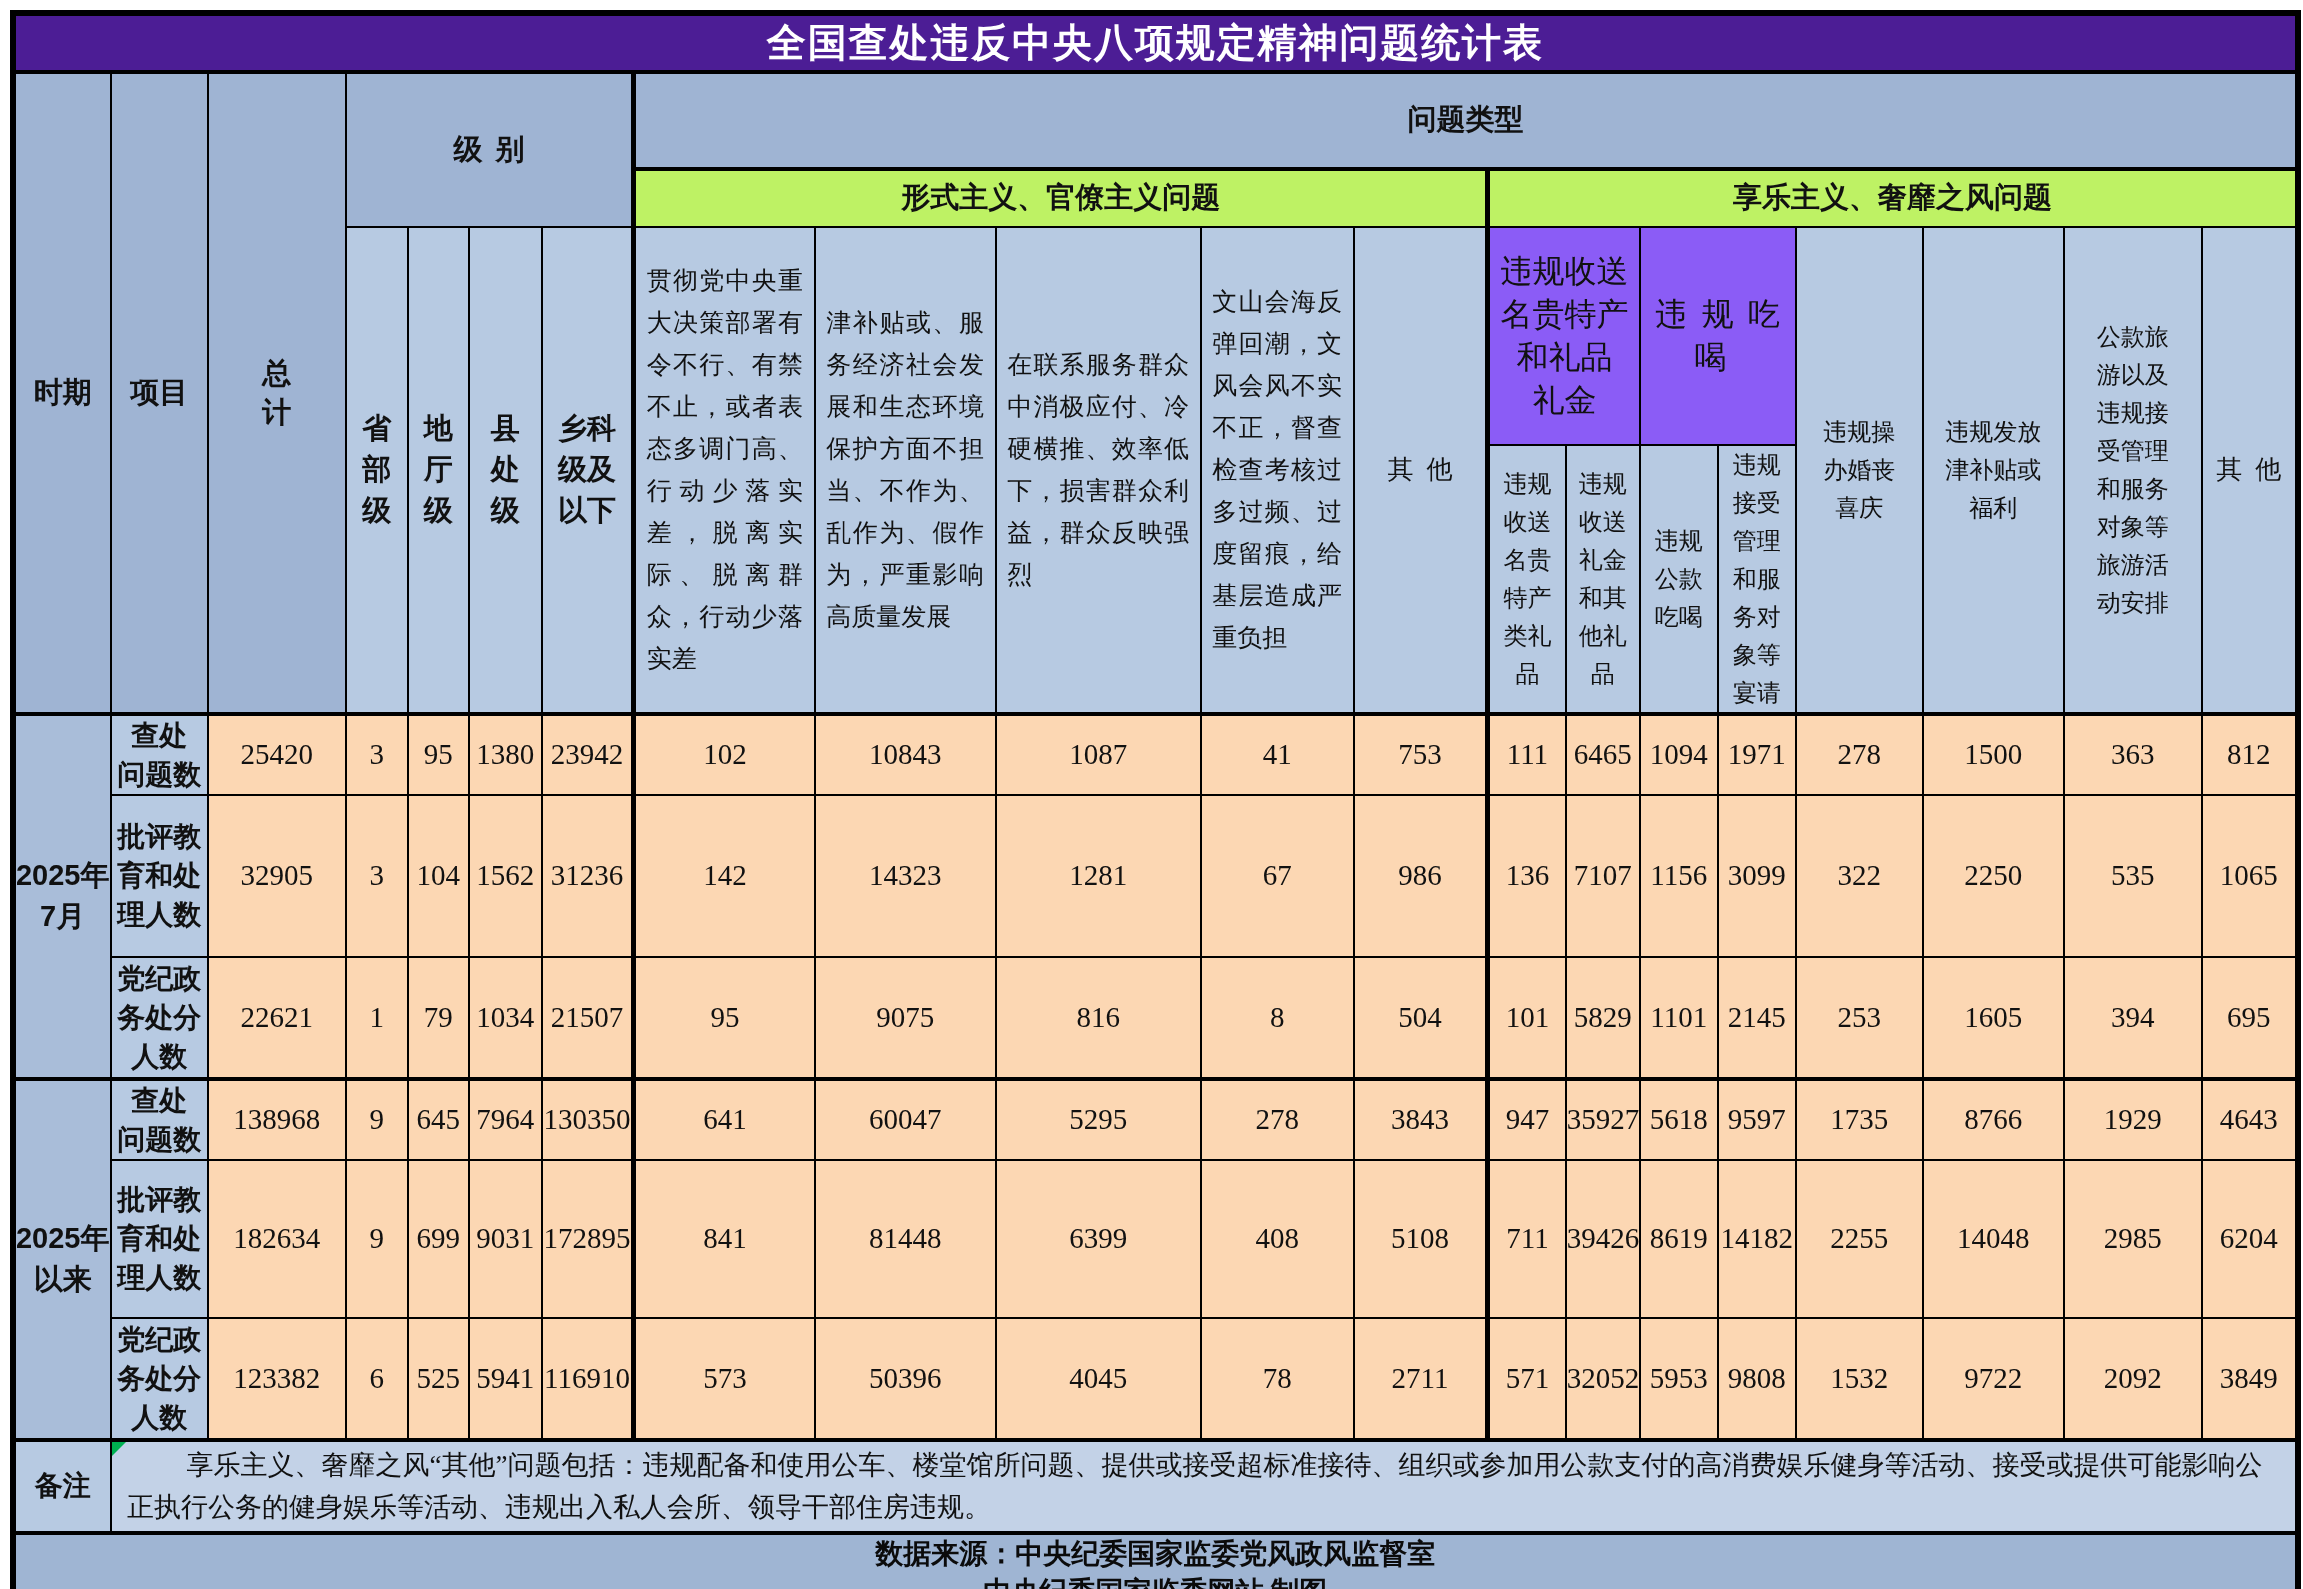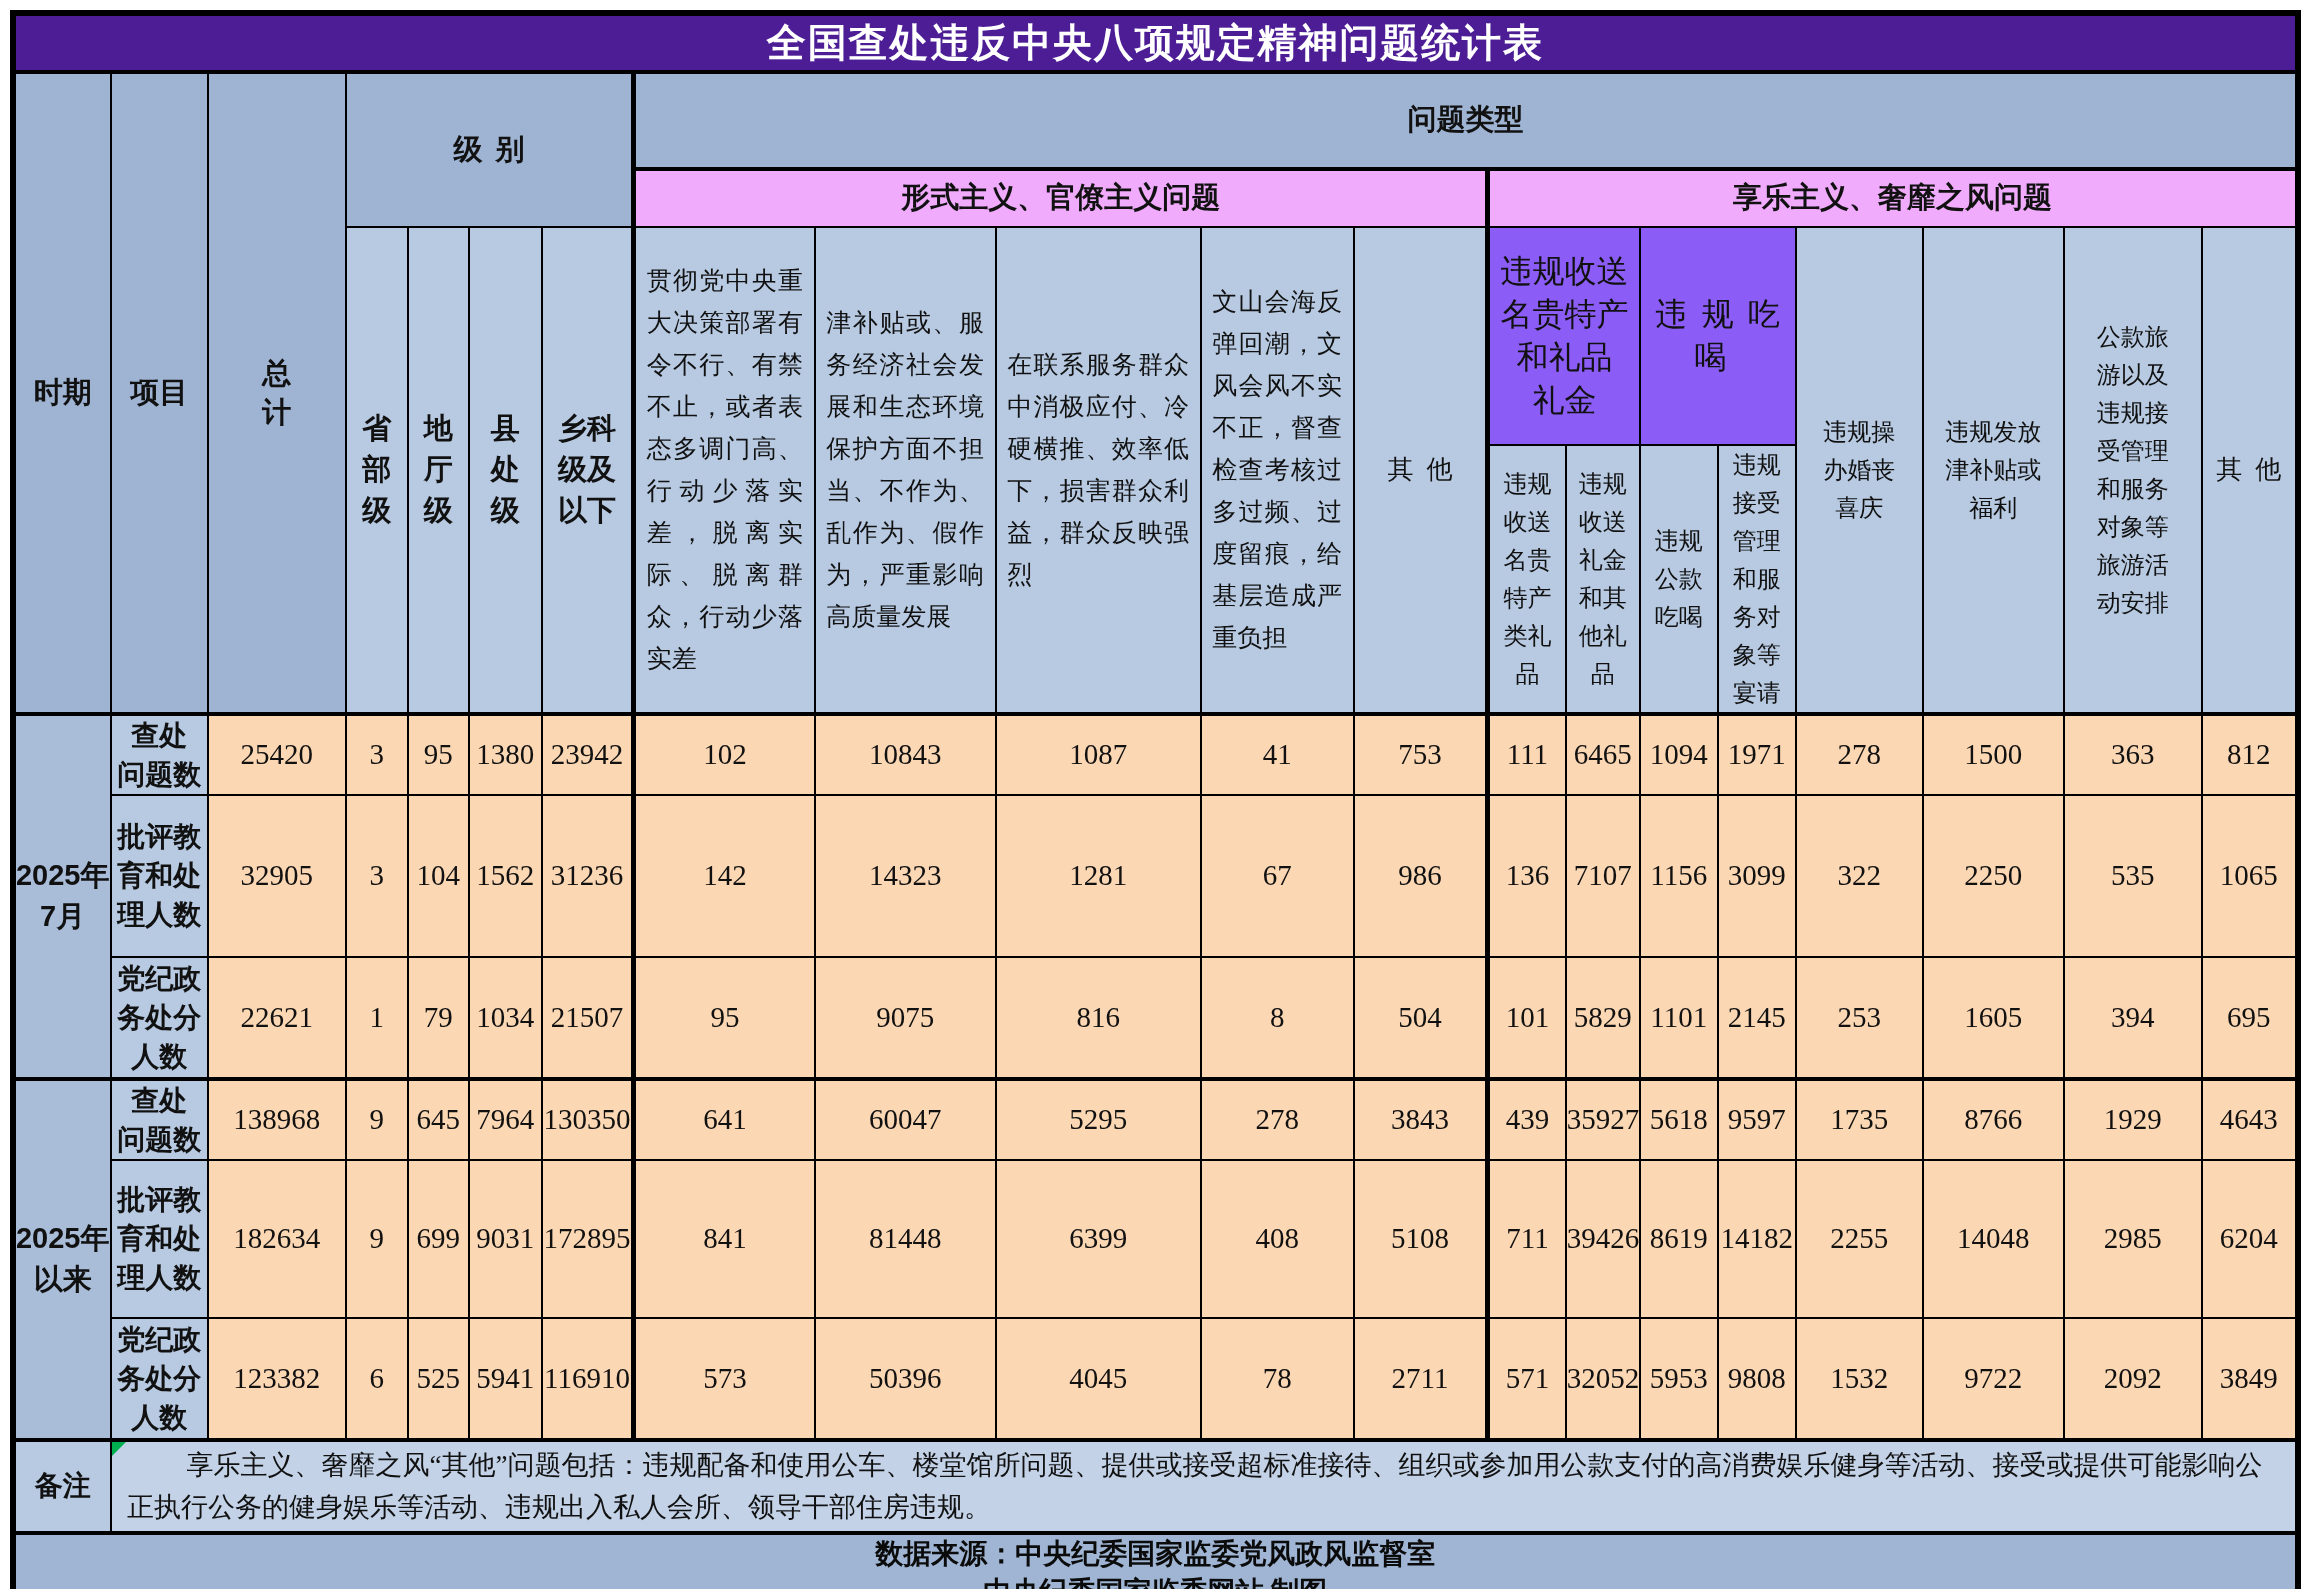--- a/index.html
+++ b/index.html
@@ -5,21 +5,21 @@
   html,body{margin:0;padding:0;background:#ffffff;width:2304px;height:1589px;overflow:hidden;}
   body{padding:9.7px;box-sizing:border-box;font-family:"Liberation Sans",sans-serif;}
   table{border-collapse:collapse;table-layout:fixed;width:2284px;border:6.8px solid #000;}
   td{border:2.9px solid #000;vertical-align:middle;text-align:center;overflow:hidden;color:#111;padding:0;}
   .tT{border-top-width:4.8px;}
   .tL{border-left-width:5.8px;}
   
   .title-cell{background:#4c1d95;color:#ffffff;font-family:"Liberation Serif",serif;font-weight:bold;font-size:39px;letter-spacing:1.9px;border-bottom-width:4.8px;}
   
   .hd{background:#9FB4D3;font-weight:bold;font-size:29px;}
-  .hl{background:#f0abfc;font-weight:bold;font-size:29px;}
+  .hl{background:#bef264;font-weight:bold;font-size:29px;}
   .pre{white-space:pre-line;}
   .lvl{background:#B7CAE2;font-weight:bold;font-size:29px;white-space:pre-line;line-height:41px;}
   .spread{letter-spacing:0.45em;text-indent:0.45em;}
   
   .desc{background:#B7CAE2;font-family:"Liberation Serif",serif;font-size:25px;line-height:42px;text-align:justify;text-justify:inter-ideograph;padding:5.8px 10.6px;font-weight:normal;}
   .sub{background:#B7CAE2;font-family:"Liberation Serif",serif;font-size:24px;line-height:38px;white-space:pre-line;font-weight:normal;}
   .grp{background:#8b5cf6;font-family:"Liberation Serif",serif;font-size:32px;line-height:43px;white-space:pre-line;font-weight:normal;}
   .oth{background:#B7CAE2;font-family:"Liberation Serif",serif;font-size:26px;font-weight:normal;letter-spacing:0.5em;text-indent:0.5em;}
   
   .period{background:#A9BDD9;font-weight:bold;font-size:29px;white-space:pre-line;line-height:41px;}
@@ -226,21 +226,21 @@
     <td class="num tT">138968</td>
     <td class="num tT">9</td>
     <td class="num tT">645</td>
     <td class="num tT">7964</td>
     <td class="num tT">130350</td>
     <td class="num tT tL">641</td>
     <td class="num tT">60047</td>
     <td class="num tT">5295</td>
     <td class="num tT">278</td>
     <td class="num tT">3843</td>
-    <td class="num tT tL">439</td>
+    <td class="num tT tL">947</td>
     <td class="num tT">35927</td>
     <td class="num tT">5618</td>
     <td class="num tT">9597</td>
     <td class="num tT">1735</td>
     <td class="num tT">8766</td>
     <td class="num tT">1929</td>
     <td class="num tT">4643</td>
   </tr>
 
   <tr style="height:158px">

